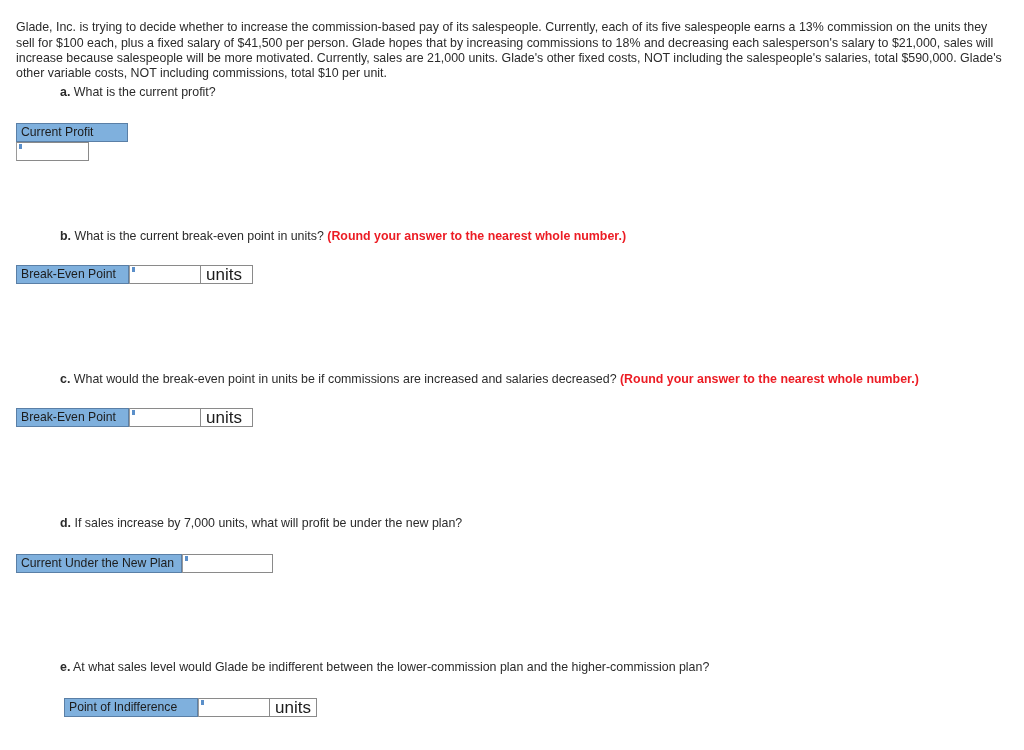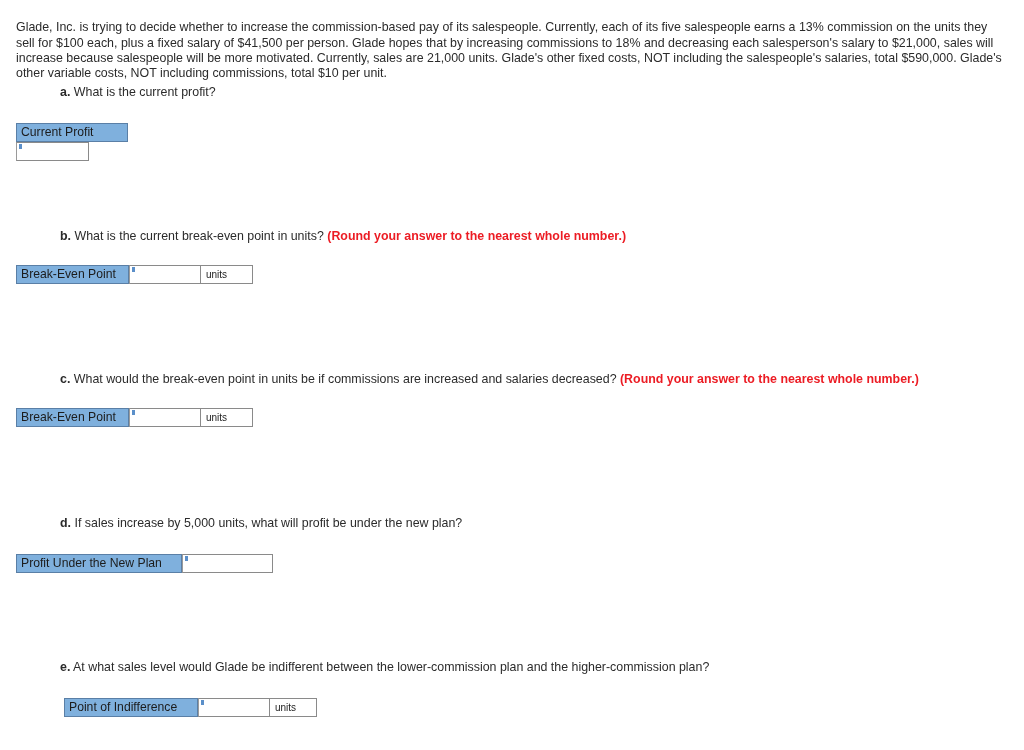--- a/index.html
+++ b/index.html
@@ -91,21 +91,21 @@
     top: 1px;
     width: 3px;
     height: 5px;
     background: #5b8fc9;
   }
   .answer-units {
     background: #ffffff;
     border: 1px solid #8a8a8a;
     border-left: none;
     box-sizing: border-box;
-    font-size: 10px;
+    font-size: 17px;
     line-height: 17px;
     color: #1c1c1c;
     padding: 0 6px 0 5px;
     white-space: nowrap;
     height: 19px;
   }
 </style>
 </head>
 <body>
 
@@ -145,24 +145,24 @@
   <div class="answer-row" style="top:408px; left:16px;">
     <div class="answer-label" style="width:113px;">Break-Even Point</div>
     <div class="answer-input" style="width:72px;">
       <input type="text" style="width: 100%; height: 100%; border: none; outline: none; background: transparent; font-family: &quot;Liberation Sans&quot;, sans-serif; font-size: 12px; padding: 0px 4px; box-sizing: border-box;" placeholder="">
     </div>
     <div class="answer-units" style="width:52px;">units</div>
   </div>
 
   <div class="question" style="top:516px;">
     <span class="letter">d.</span>
-     <span>If sales increase by 5,000 units, what will profit be under the new plan?</span>
+     <span>If sales increase by 7,000 units, what will profit be under the new plan?</span>
   </div>
   <div class="answer-row" style="top:554px; left:16px;">
-    <div class="answer-label" style="width:166px;">Profit Under the New Plan</div>
+    <div class="answer-label" style="width:166px;">Current Under the New Plan</div>
     <div class="answer-input" style="width:91px;">
       <input type="text" style="width: 100%; height: 100%; border: none; outline: none; background: transparent; font-family: &quot;Liberation Sans&quot;, sans-serif; font-size: 12px; padding: 0px 4px; box-sizing: border-box;" placeholder="">
     </div>
   </div>
 
   <div class="question" style="top:660px;">
     <span class="letter">e.</span>
      <span>At what sales level would Glade be indifferent between the lower-commission plan and the higher-commission plan?</span>
   </div>
   <div class="answer-row" style="top:698px; left:16px;margin-left:48px;">

